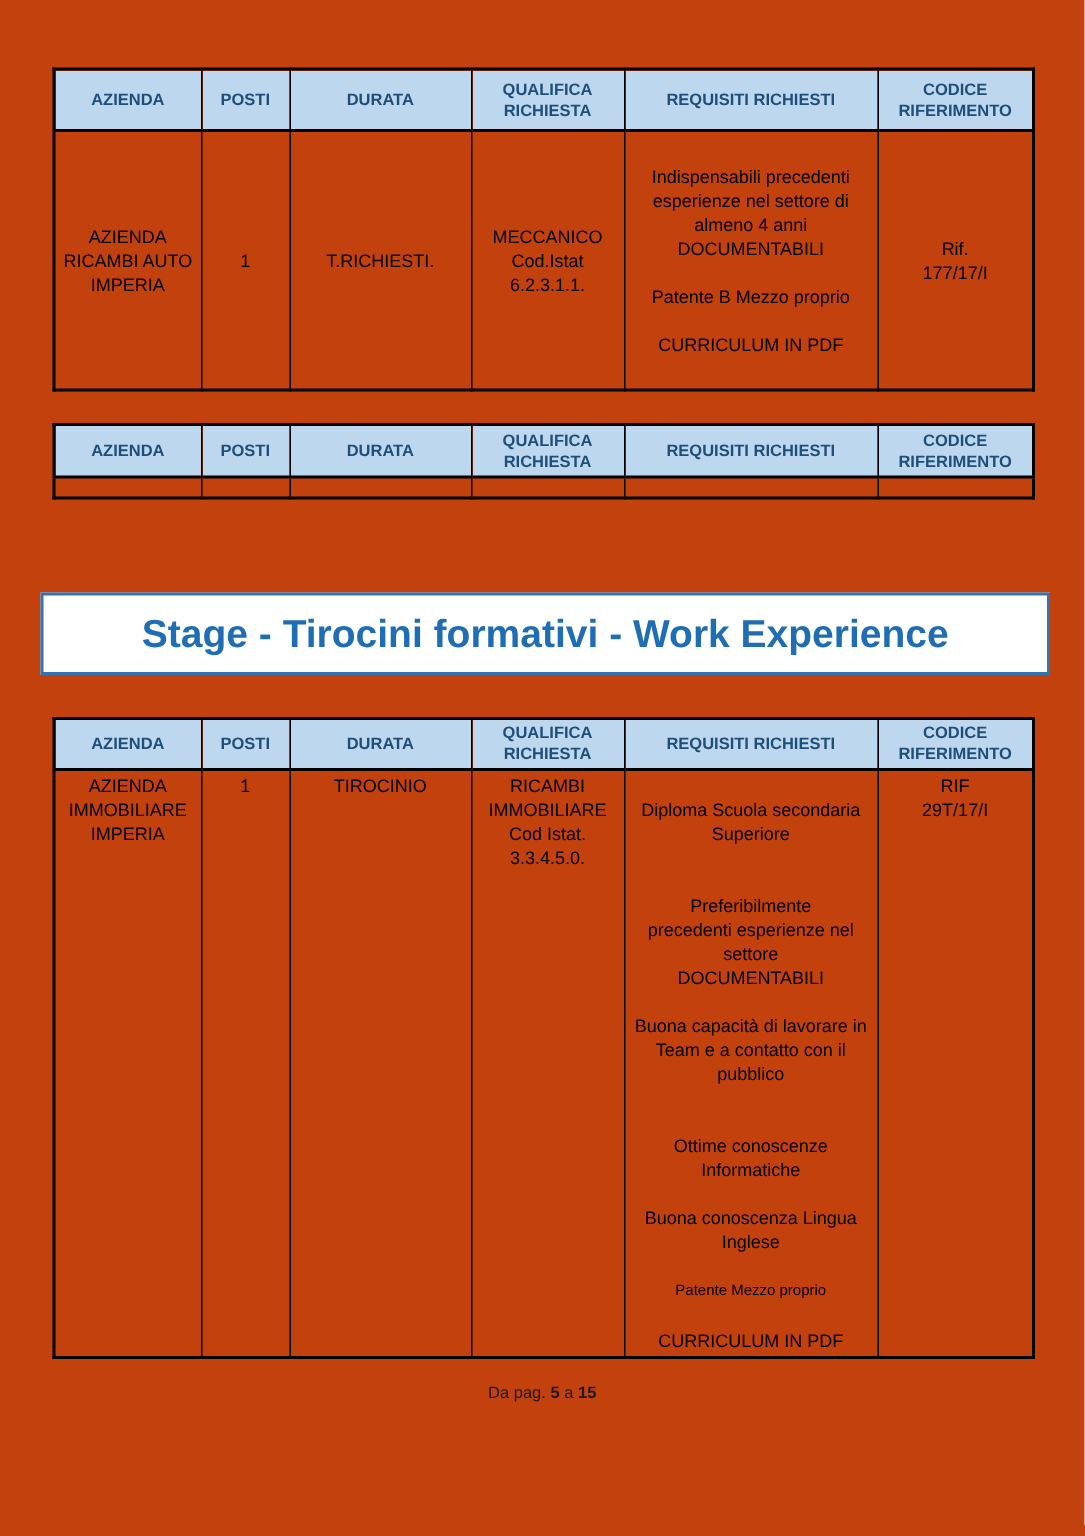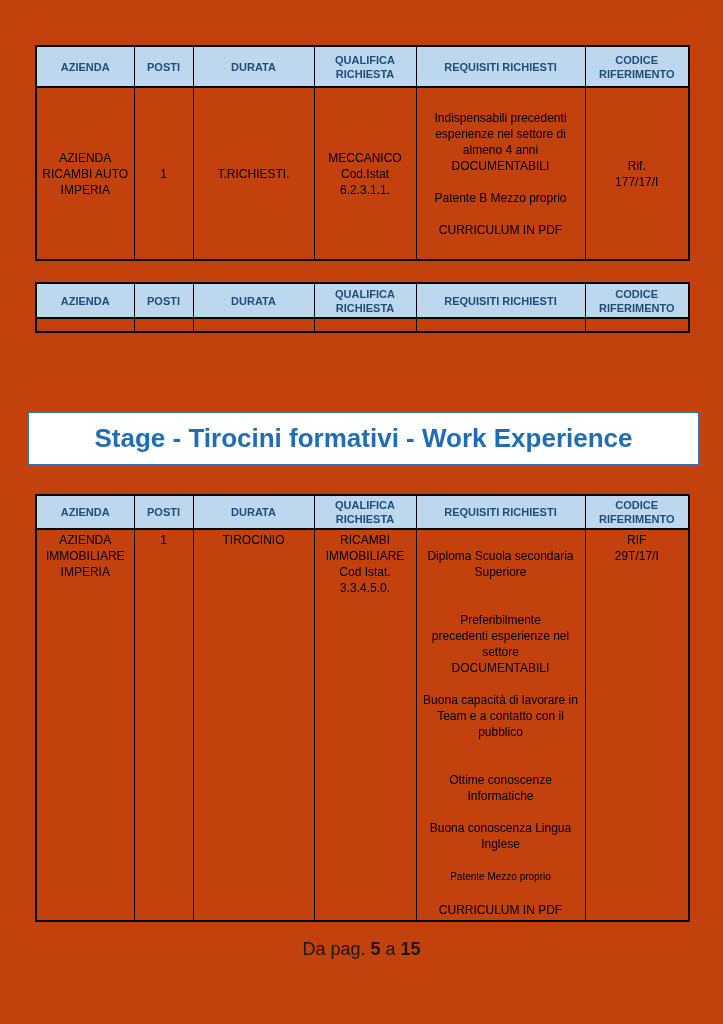--- a/index.html
+++ b/index.html
@@ -74,36 +74,36 @@
     color: #1F6EB5;
     font-size: 26px;
     font-weight: bold;
     letter-spacing: 0px;
   }
 
   
   .t1       { margin-top: 45px; }
   .title1   { margin-top: 13px; }
   .t2       { margin-top: 21px; }
-  .title2   { margin-top: 78px; }
+  .title2   { margin-top: 62px; }
   .t3       { margin-top: 28px; }
 
   .row-t1      { height: 173px; }
   .hdr-t1 th   { height: 41px; }
   .hdr-t2 th   { height: 35px; }
   .row-t2 td   { height: 14px; }
   .hdr-t3 th   { height: 31px; }
   .row-t3      { height: 368px; }
 
   
   .footer {
     margin-top: 17px;
     width: 723px;
     text-align: center;
-    font-size: 18px;
+    font-size: 11px;
     color: #1a1a1a;
   }
   .footer b { font-weight: bold; }
 </style>
 </head>
 <body>
 
 <div class="page">
 
   <table class="jobtable t1 vmid">

